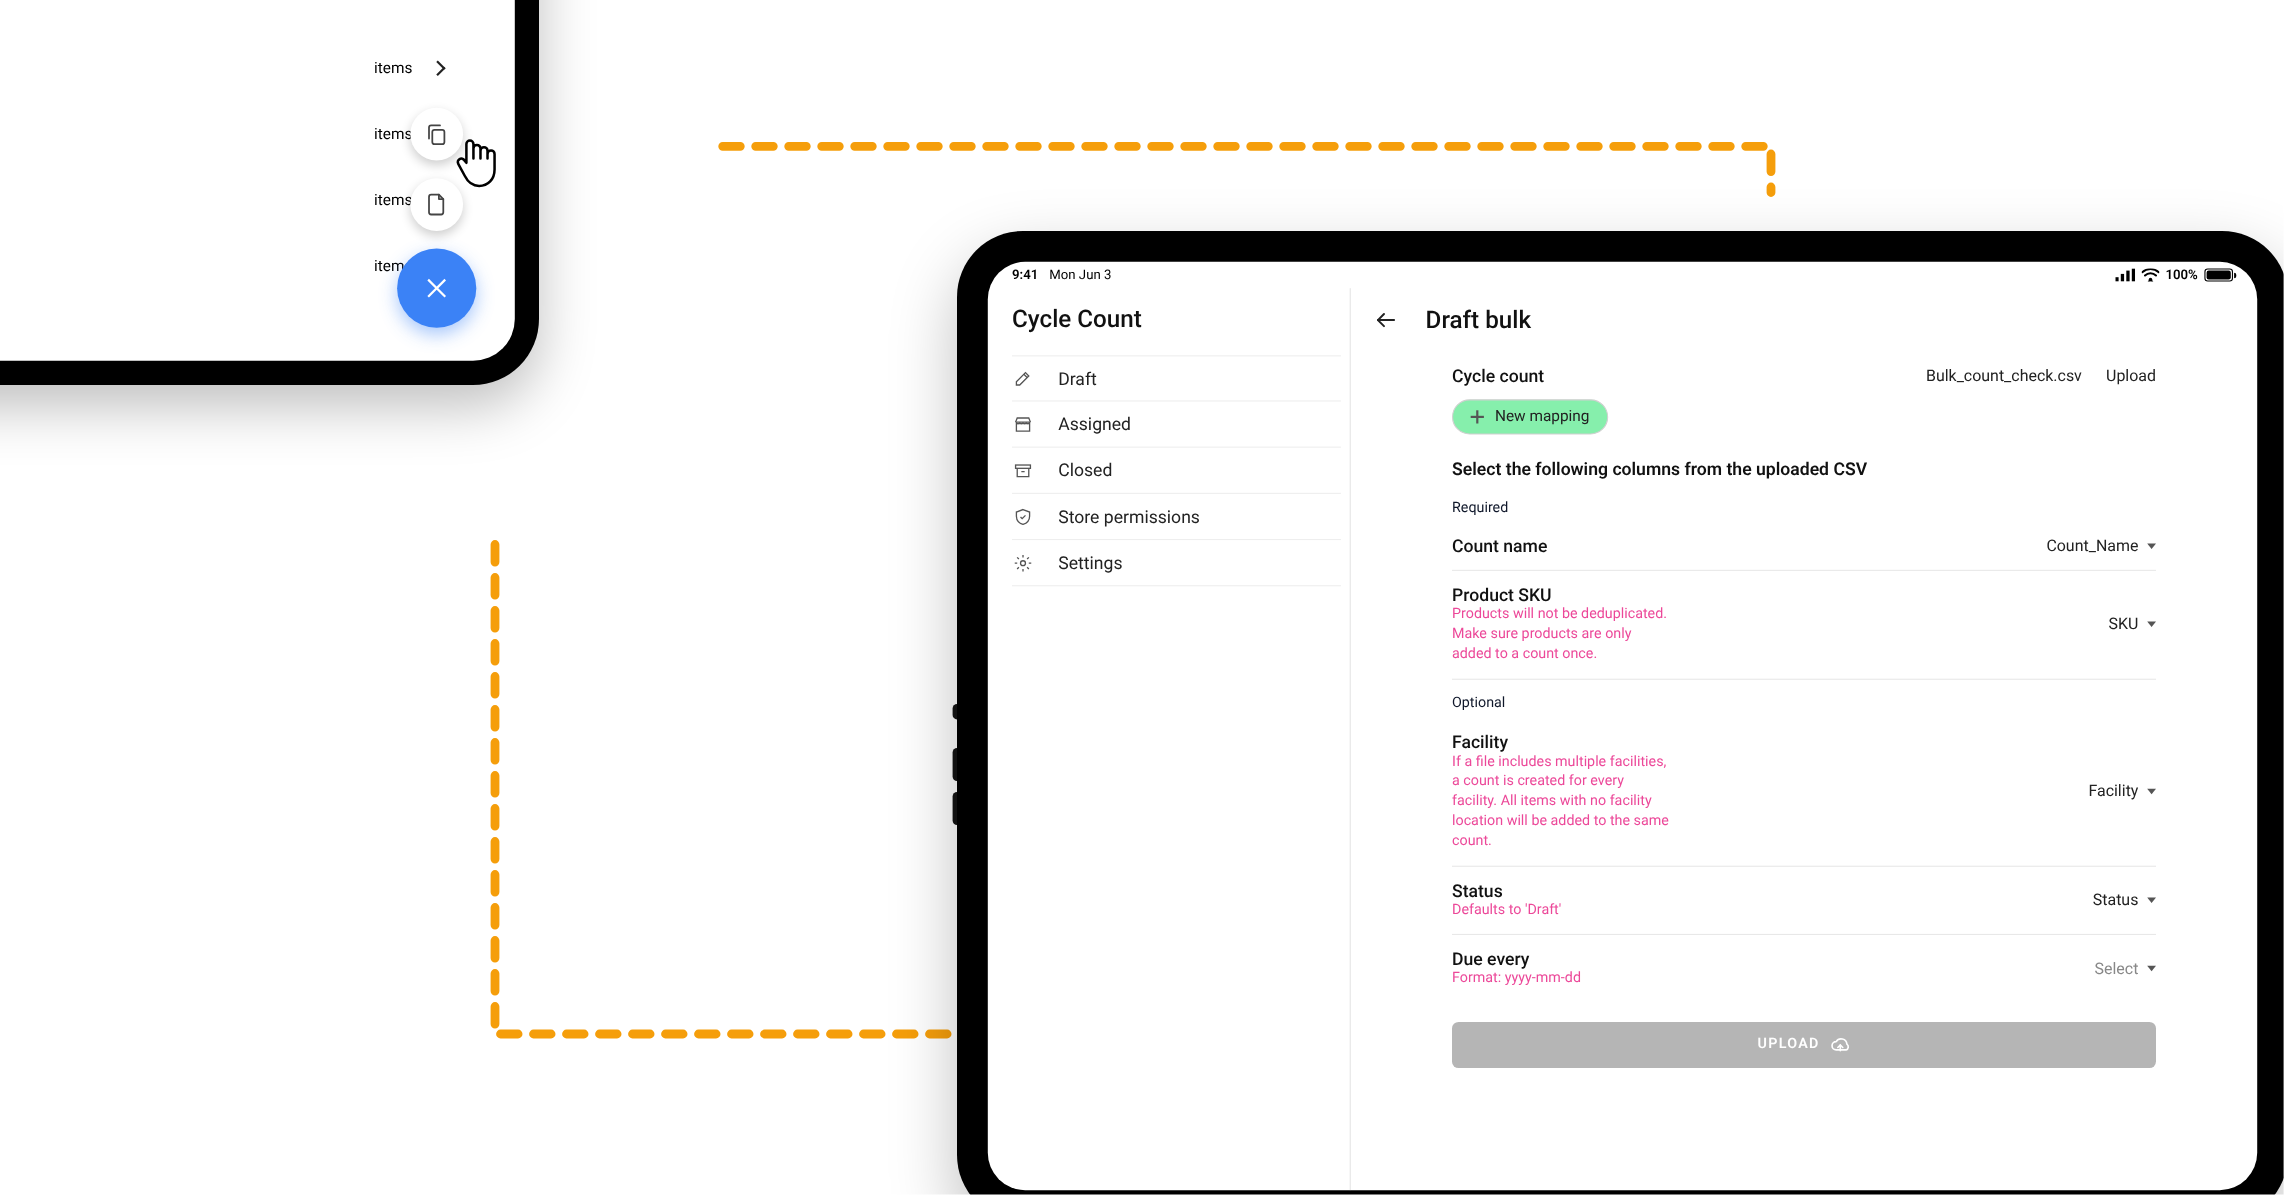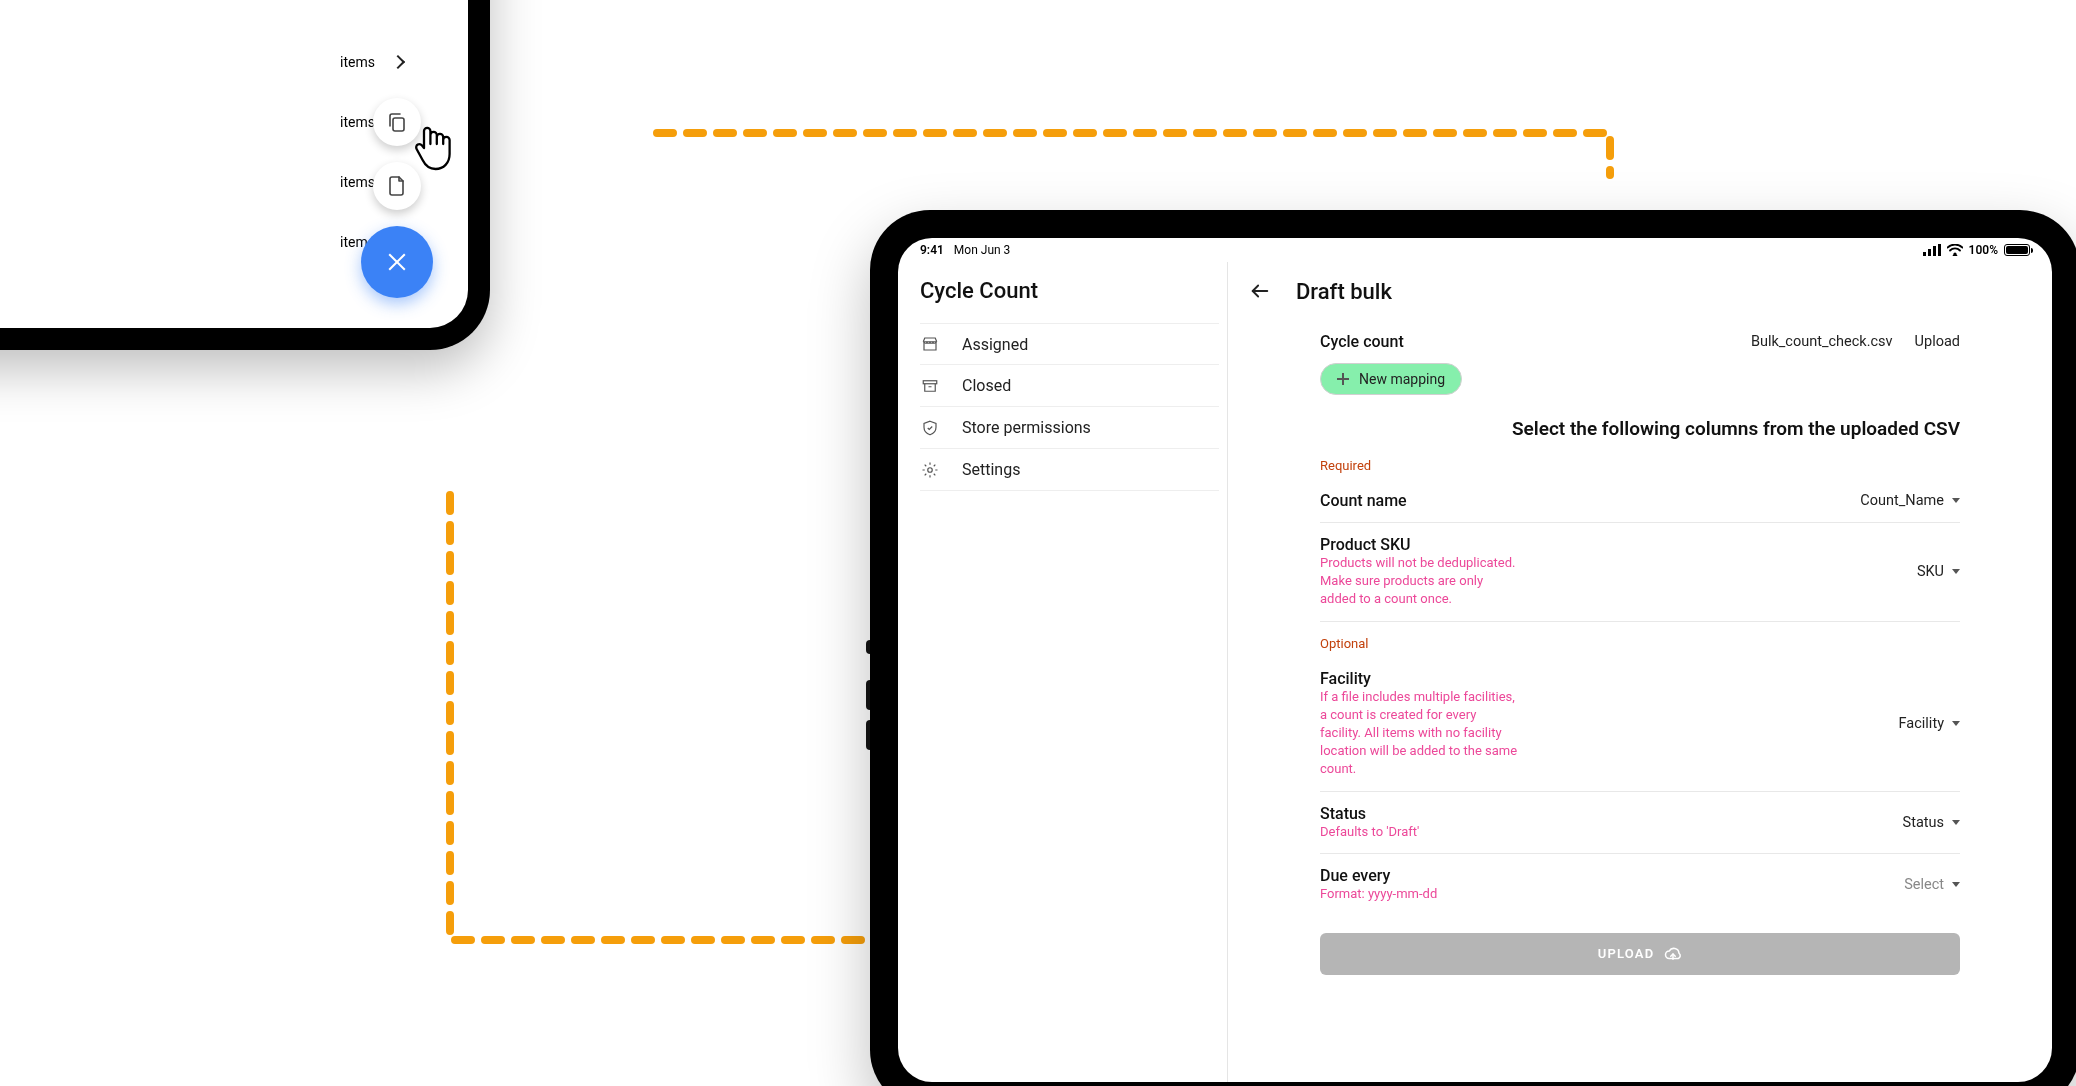--- a/index.html
+++ b/index.html
@@ -261,21 +261,21 @@
   .row-sub   { font-size: 13px; color: #ec4899; line-height: 1.4; max-width: 200px; }
   .row-right { display: flex; align-items: center; gap: 8px; font-size: 14.5px; color: #222; cursor: pointer; }
   .tiny-triangle {
     width: 0; height: 0;
     border-left: 4px solid transparent;
     border-right: 4px solid transparent;
     border-top: 5px solid #555;
   }
   .section-label {
     font-size: 13px;
-    color: #c2410c;
+    color: #0f172a;
     padding: 14px 0 6px 0;
   }
   .big-label {
     font-size: 14px;
     color: #111;
     font-weight: 500;
     padding: 18px 0 6px 0;
   }
   .chip-btn {
     display: inline-flex;
@@ -291,25 +291,24 @@
   }
   .plus {
     width: 12px; height: 12px; position: relative;
   }
   .plus::before, .plus::after {
     content: ""; position: absolute; background: #555;
   }
   .plus::before { left: 5px; top: 0; width: 2px; height: 12px; }
   .plus::after  { left: 0; top: 5px; width: 12px; height: 2px; }
   .instruction {
-    font-size: 19px;
+    font-size: 16px;
     font-weight: 600;
     color: #111;
     padding: 22px 0 4px 0;
-    text-align: right;
   }
   .upload-btn {
     display: flex;
     align-items: center;
     justify-content: center;
     gap: 10px;
     height: 42px;
     border-radius: 6px;
     background: #b5b5b5;
     color: #fff;
@@ -412,20 +411,29 @@
     </div>
 
     <div class="app-body">
 
       <div class="sidebar">
         <div class="sidebar-title">Cycle Count</div>
         <div class="side-items">
           <div class="side-item">
             <span class="side-ico">
               <svg width="18" height="18" viewBox="0 0 24 24" fill="none" stroke="#555" stroke-width="1.6">
+                  <path d="M4 16 l11 -11 l4 4 l-11 11 H4 z"></path>
+                  <path d="M13 7 l4 4"></path>
+                </svg>
+            </span>
+            <span>Draft</span>
+          </div>
+          <div class="side-item">
+            <span class="side-ico">
+              <svg width="18" height="18" viewBox="0 0 24 24" fill="none" stroke="#555" stroke-width="1.6">
                   <path d="M3 9 l2 -5 h14 l2 5"></path>
                   <path d="M4 9 h16 v11 H4 z"></path>
                   <path d="M4 9 a2 2 0 0 0 4 0 a2 2 0 0 0 4 0 a2 2 0 0 0 4 0 a2 2 0 0 0 4 0"></path>
                 </svg>
             </span>
             <span>Assigned</span>
           </div>
           <div class="side-item">
             <span class="side-ico">
               <svg width="18" height="18" viewBox="0 0 24 24" fill="none" stroke="#555" stroke-width="1.6">

